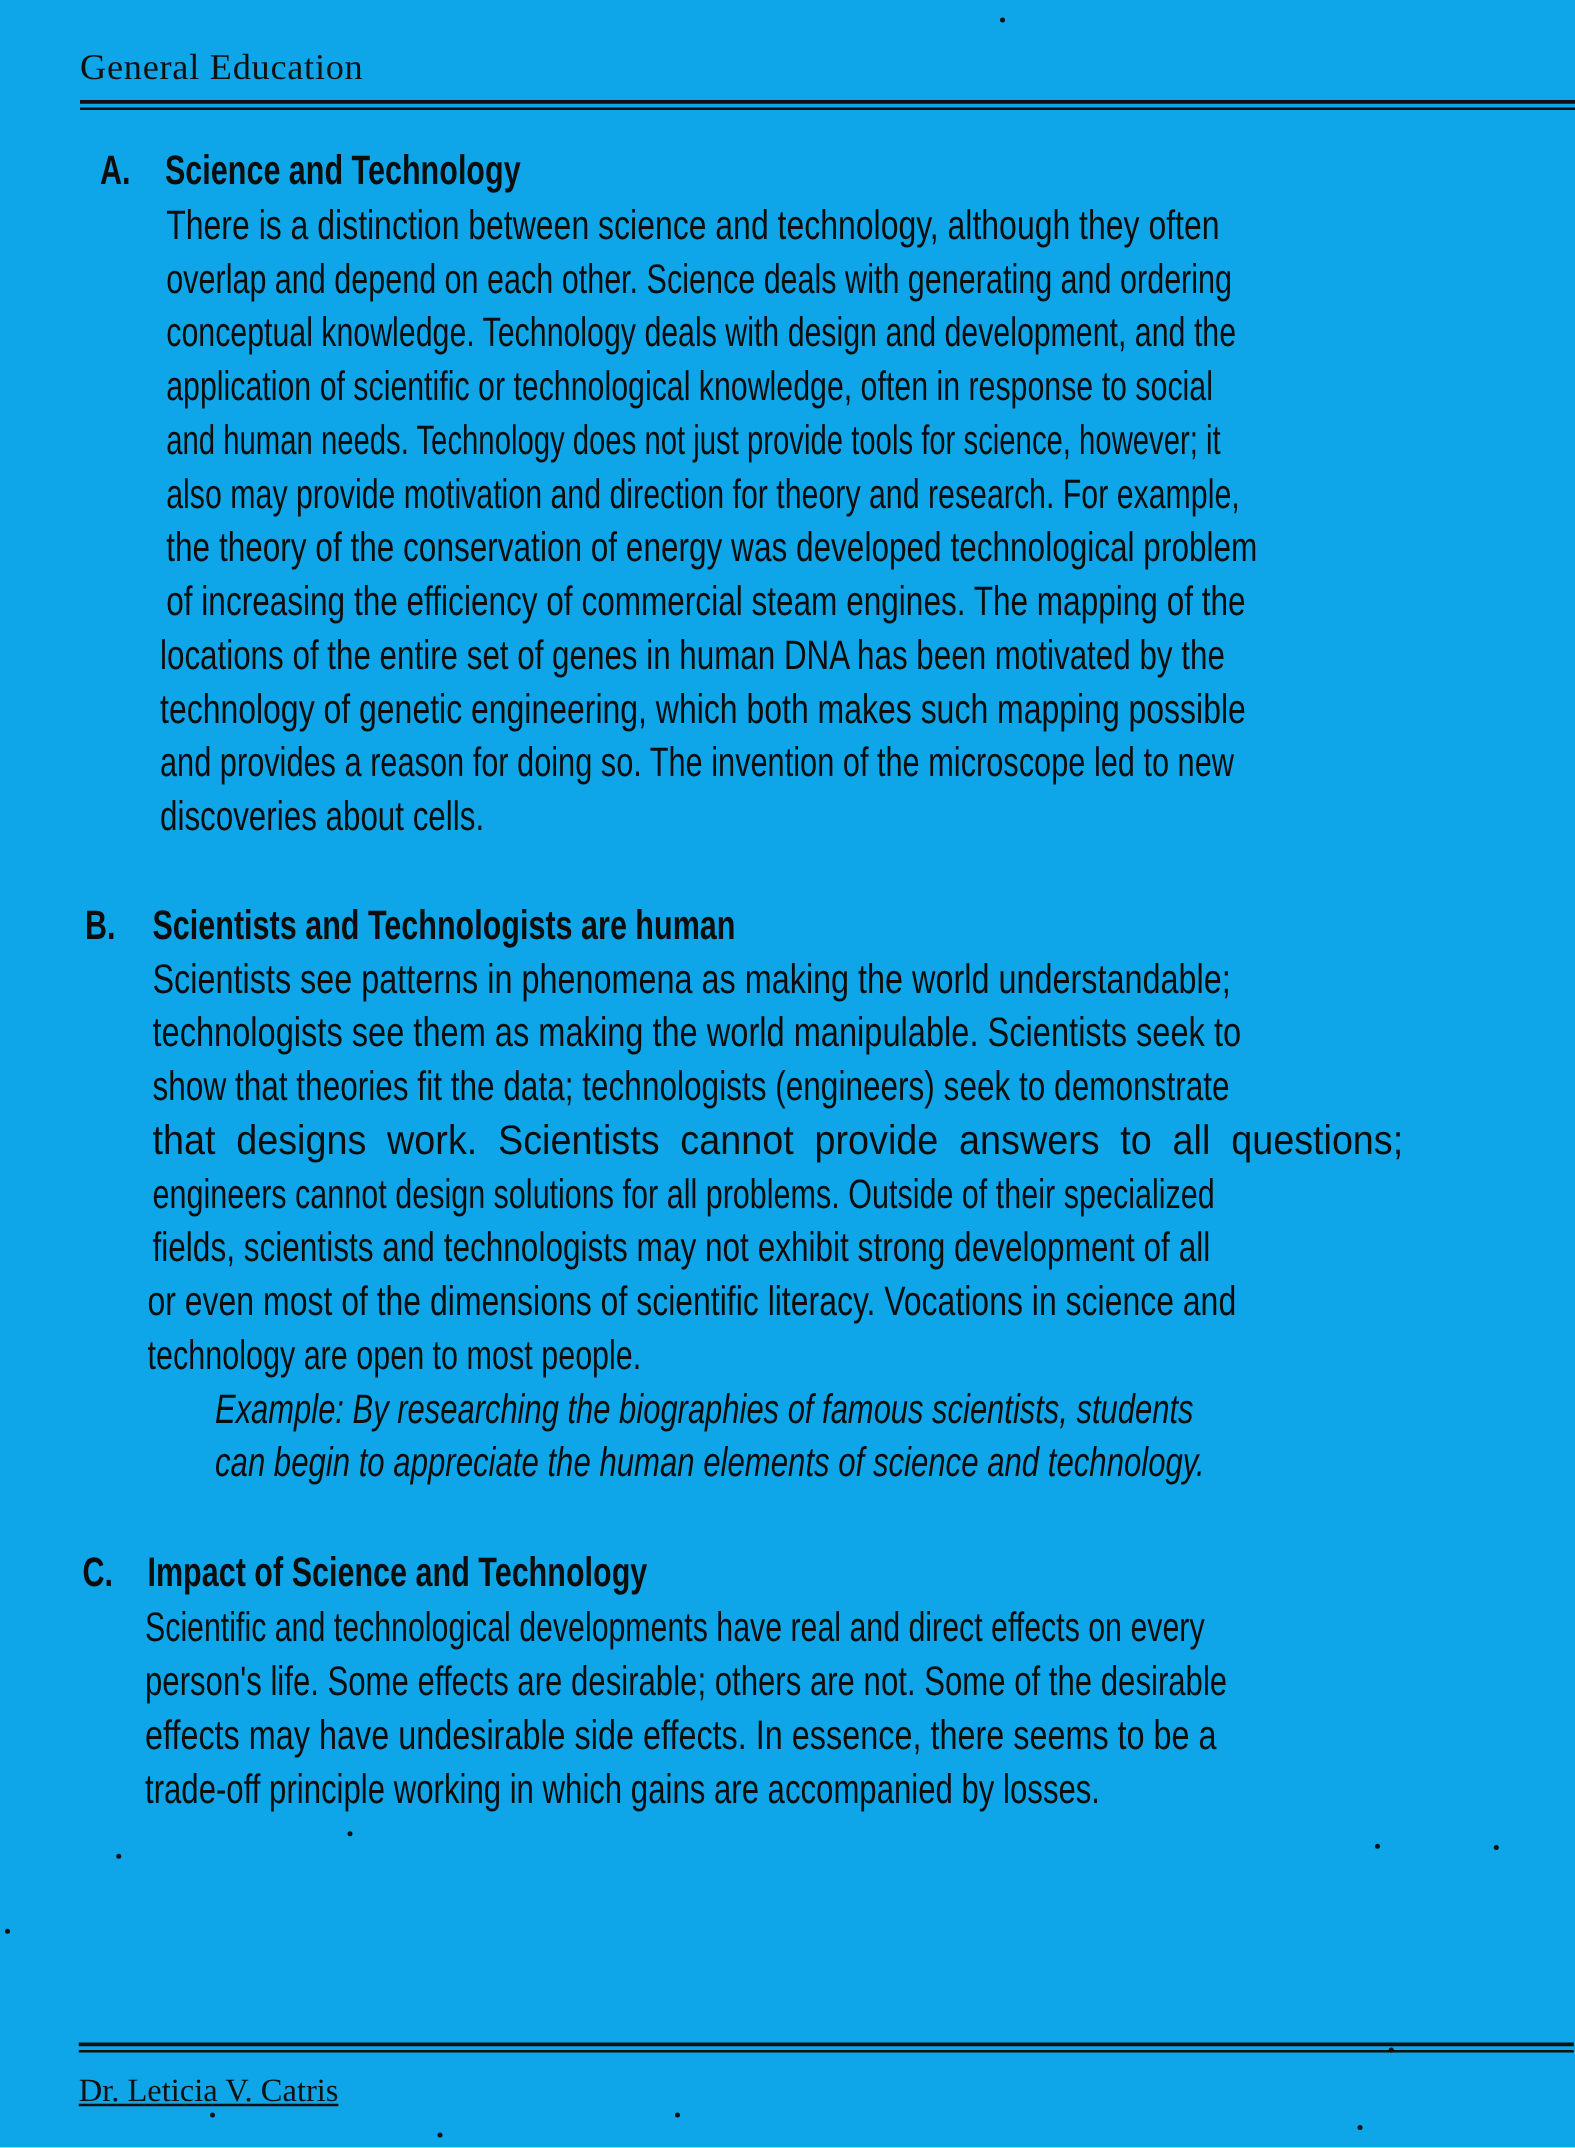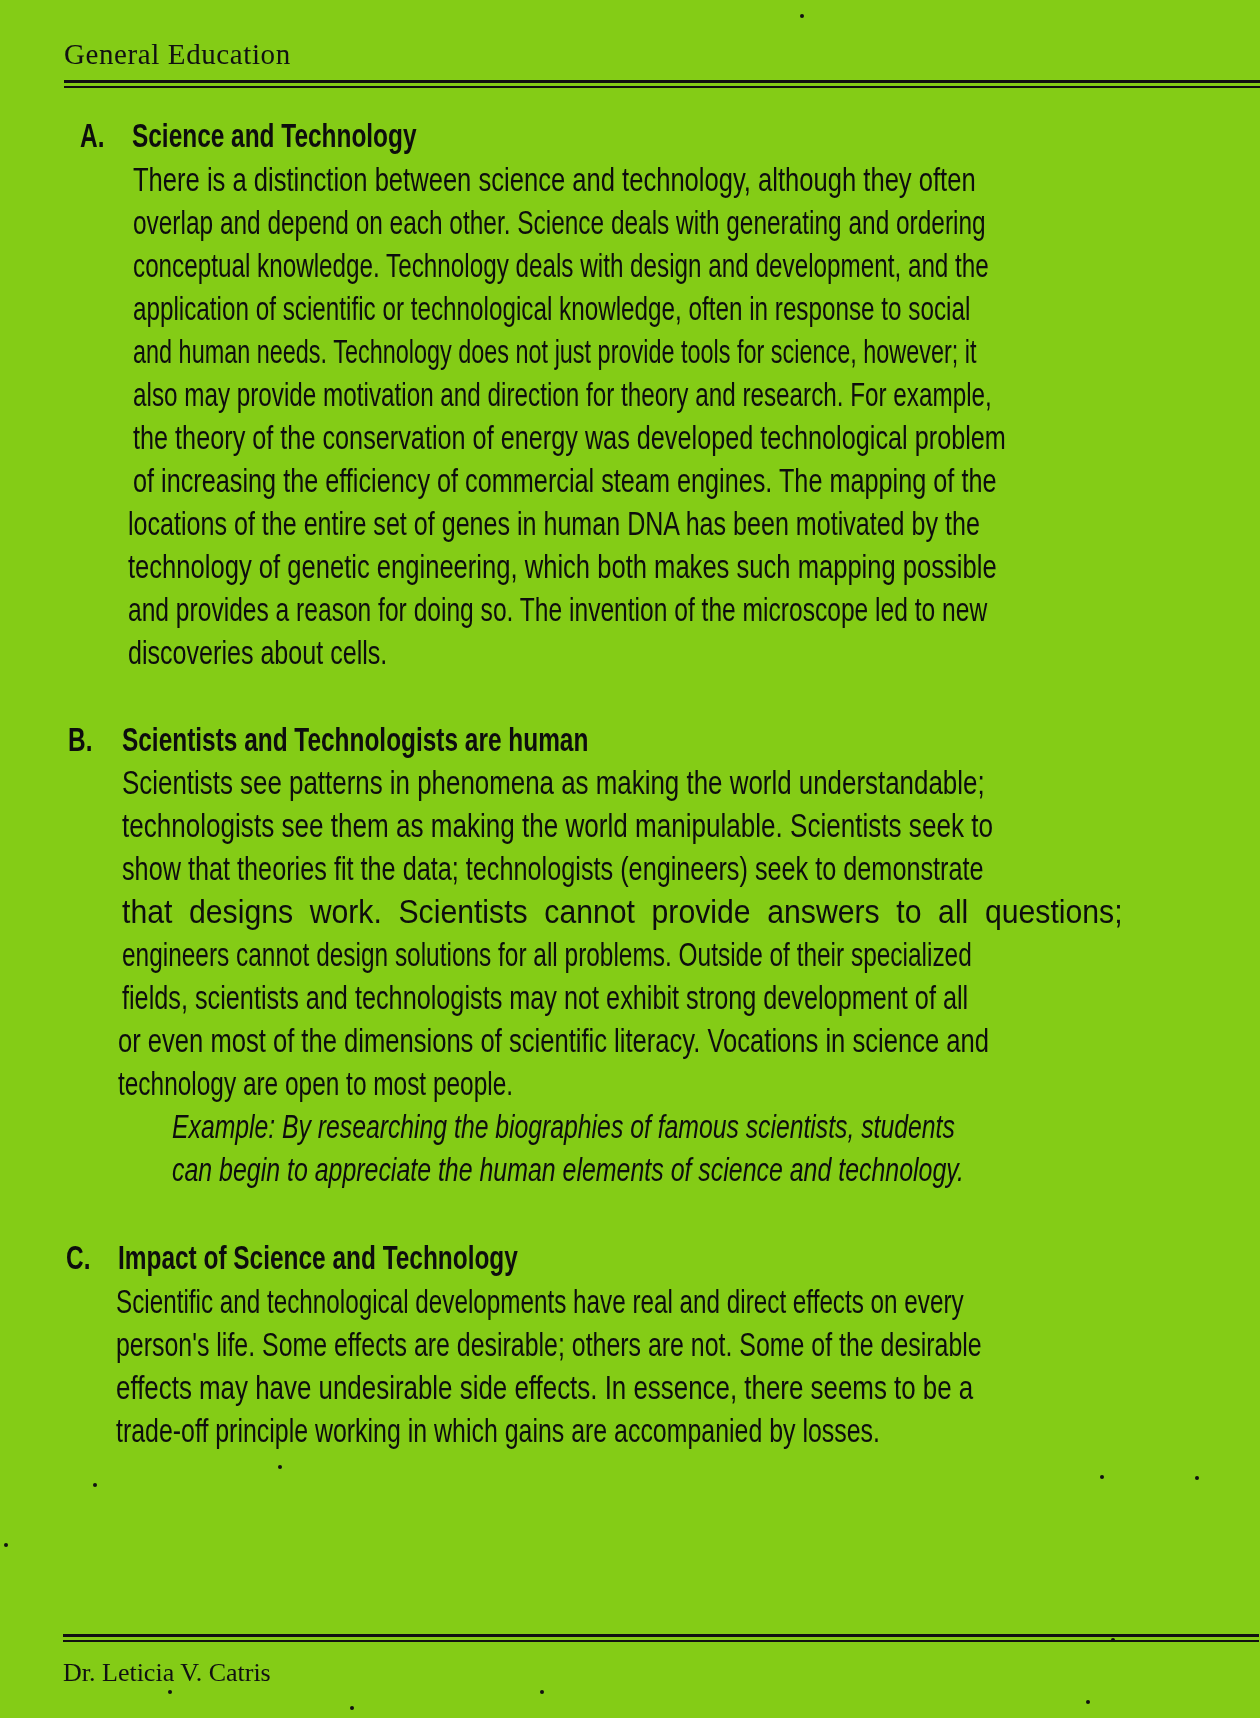--- a/index.html
+++ b/index.html
@@ -1,27 +1,27 @@
 <!DOCTYPE html>
 <html><head>
 <meta charset="utf-8">
 <style>
   html, body { margin: 0; padding: 0; background: #ffffff; }
   body { width: 1260px; height: 1718px; position: relative; overflow: hidden; color: #0a0a0a; }
-  .page { position: absolute; left: 0; top: 0; width: 1260px; height: 1718px; background: #84cc16; }
+  .page { position: absolute; left: 0; top: 0; width: 1260px; height: 1718px; background: #0ea5e9; }
   .header-title {
     position: absolute; left: 64px; top: 38px;
     font-family: "Liberation Serif", "DejaVu Serif", serif;
     font-size: 29px; letter-spacing: 0.6px; color: #111;
   }
   .rule { position: absolute; left: 64px; width: 1196px; background: #111; }
   .footer-name {
     position: absolute; left: 63px; top: 1658px;
     font-family: "Liberation Serif", "DejaVu Serif", serif;
-    font-size: 26px; color: #111;
+    font-size: 26px; color: #111; text-decoration: underline;
   }
   .line {
     position: absolute; white-space: nowrap;
     font-family: "Liberation Sans", "DejaVu Sans", sans-serif;
     font-size: 33px; line-height: 40px; color: #0d0d0d;
     transform-origin: left top;
   }
   .heading { font-weight: bold; }
   .italic { font-style: italic; }
   .speck { position: absolute; width: 4px; height: 4px; border-radius: 50%; background: #111; }

